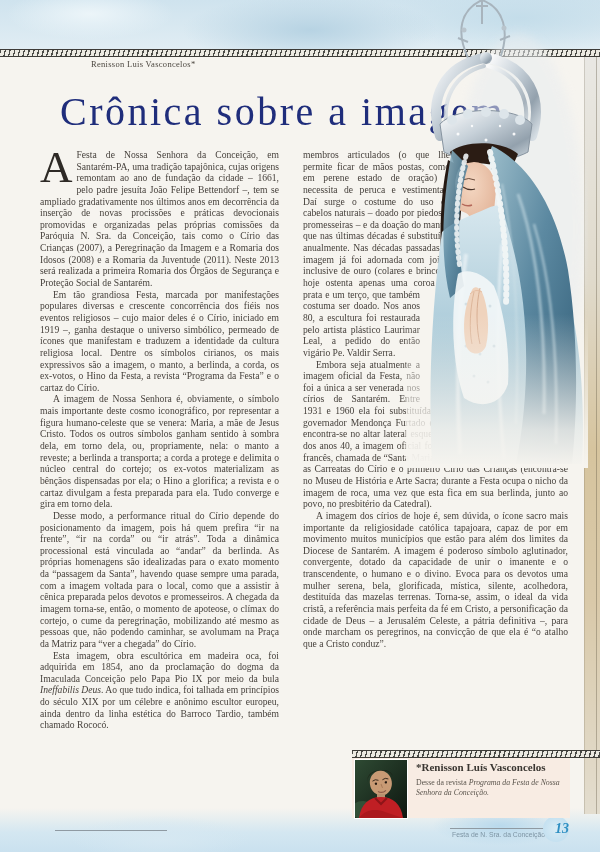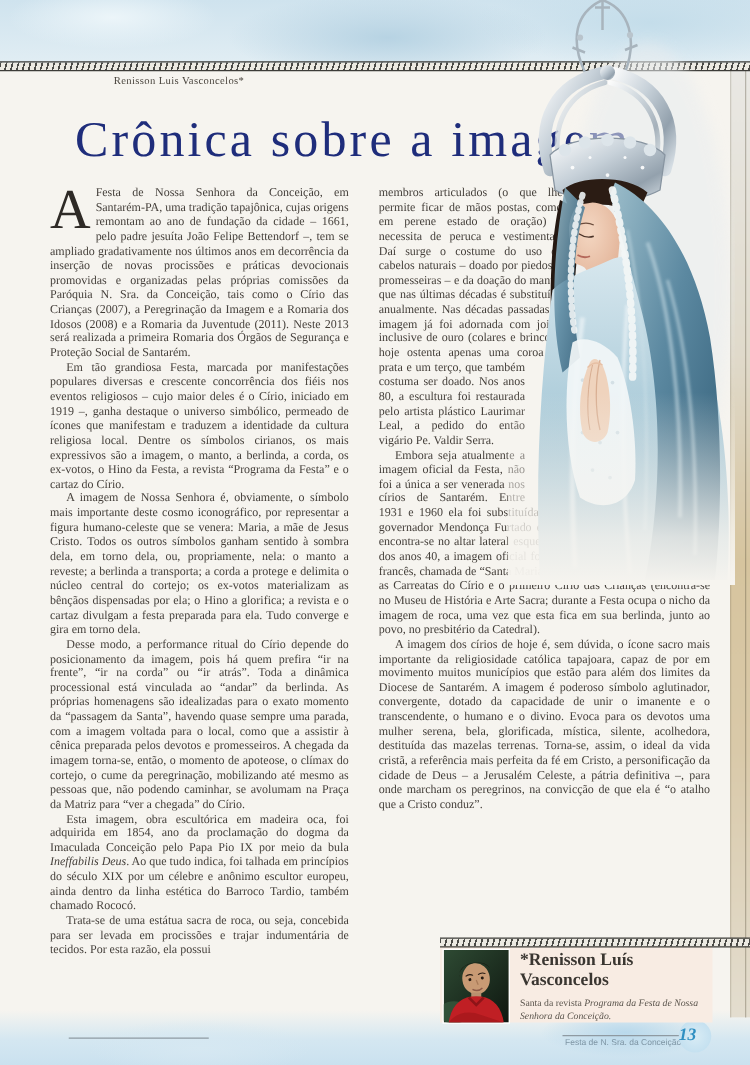--- a/index.html
+++ b/index.html
@@ -46,31 +46,31 @@
   .ital{font-style:italic;text-align:right;}
 
   
   .statue{position:absolute;left:406px;top:-6px;z-index:5;pointer-events:none;}
 
   
   .author-box{position:absolute;left:352px;top:756px;width:218px;height:62px;background:#f8ece3;z-index:6;}
   .rope-author{position:absolute;left:0;top:-6px;width:248px;}
   .author-photo{position:absolute;left:2px;top:3px;border:1px solid #fff;}
   .author-text{position:absolute;left:64px;top:5px;width:148px;font-family:"Liberation Serif",serif;}
-  .author-name{font-size:14px;font-weight:bold;color:#3a3631;margin-bottom:5px;}
+  .author-name{font-size:11px;font-weight:bold;color:#3a3631;margin-bottom:5px;}
   .author-bio{font-size:7.8px;line-height:9.6px;color:#5a544c;}
 
   
   .rule{position:absolute;height:1px;background:#8f9aa2;}
   .rule-left{left:55px;top:830px;width:112px;}
   .rule-right{left:450px;top:828px;width:96px;}
   .footer-left{position:absolute;left:55px;top:833px;font-size:7.5px;color:#8a857c;font-family:"Liberation Sans",sans-serif;margin-top:45px;}
   .footer-right{position:absolute;left:452px;top:831px;font-size:6.8px;color:#7e95a4;font-family:"Liberation Sans",sans-serif;}
   .pagenum-wrap{position:absolute;left:543px;top:816px;width:26px;height:26px;border-radius:50%;
-    background:radial-gradient(#d9ecf5,#bcdcee);display:flex;align-items:center;justify-content:flex-start;}
+    background:radial-gradient(#d9ecf5,#bcdcee);display:flex;align-items:center;justify-content:flex-end;}
   .pagenum-wrap span{font-size:14px;font-weight:bold;font-style:italic;color:#2e8fc2;font-family:"Liberation Serif",serif;}
 </style>
 </head>
 <body>
 
 <div id="page">
 
   <div class="band-top"></div>
   <div class="band-bottom"></div>
   <div class="edge-right"></div>
@@ -198,21 +198,20 @@
 
     <rect x="0" y="320" width="182" height="154" fill="url(#fadeb)"></rect>
   </svg>
 
   <div class="col col1">
     <p class="first"><span class="dropcap">A</span><span>Festa de Nossa Senhora da Conceição, em Santarém-PA, uma tradição tapajônica, cujas origens remontam ao ano de fundação da cidade – 1661, pelo padre jesuíta João Felipe Bettendorf –, tem se ampliado gradativamente nos últimos anos em decorrência da inserção de novas procissões e práticas devocionais promovidas e organizadas pelas próprias comissões da Paróquia N. Sra. da Conceição, tais como o Círio das Crianças (2007), a Peregrinação da Imagem e a Romaria dos Idosos (2008) e a Romaria da Juventude (2011). Neste 2013 será realizada a primeira Romaria dos Órgãos de Segurança e Proteção Social de Santarém.</span></p>
     <p>Em tão grandiosa Festa, marcada por manifestações populares diversas e crescente concorrência dos fiéis nos eventos religiosos – cujo maior deles é o Círio, iniciado em 1919 –, ganha destaque o universo simbólico, permeado de ícones que manifestam e traduzem a identidade da cultura religiosa local. Dentre os símbolos cirianos, os mais expressivos são a imagem, o manto, a berlinda, a corda, os ex-votos, o Hino da Festa, a revista “Programa da Festa” e o cartaz do Círio.</p>
     <p>A imagem de Nossa Senhora é, obviamente, o símbolo mais importante deste cosmo iconográfico, por representar a figura humano-celeste que se venera: Maria, a mãe de Jesus Cristo. Todos os outros símbolos ganham sentido à sombra dela, em torno dela, ou, propriamente, nela: o manto a reveste; a berlinda a transporta; a corda a protege e delimita o núcleo central do cortejo; os ex-votos materializam as bênçãos dispensadas por ela; o Hino a glorifica; a revista e o cartaz divulgam a festa preparada para ela. Tudo converge e gira em torno dela.</p>
     <p>Desse modo, a performance ritual do Círio depende do posicionamento da imagem, pois há quem prefira “ir na frente”, “ir na corda” ou “ir atrás”. Toda a dinâmica processional está vinculada ao “andar” da berlinda. As próprias homenagens são idealizadas para o exato momento da “passagem da Santa”, havendo quase sempre uma parada, com a imagem voltada para o local, como que a assistir à cênica preparada pelos devotos e promesseiros. A chegada da imagem torna-se, então, o momento de apoteose, o clímax do cortejo, o cume da peregrinação, mobilizando até mesmo as pessoas que, não podendo caminhar, se avolumam na Praça da Matriz para “ver a chegada” do Círio.</p>
     <p><span>Esta imagem, obra escultórica em madeira oca, foi adquirida em 1854, ano da proclamação do dogma da Imaculada Conceição pelo Papa Pio IX por meio da bula </span><i class="ital">Ineffabilis Deus</i><span>. Ao que tudo indica, foi talhada em princípios do século XIX por um célebre e anônimo escultor europeu, ainda dentro da linha estética do Barroco Tardio, também chamado Rococó.</span></p>
-    <p>Trata-se de uma estátua sacra de roca, ou seja, concebida para ser levada em procissões e trajar indumentária de tecidos. Por esta razão, ela possui</p>
   </div>
 
   <div class="col col2">
     <div class="sp1"></div>
     <div class="sp2"></div>
     <p class="cont">membros articulados (o que lhe permite ficar de mãos postas, como em perene estado de oração) e necessita de peruca e vestimentas. Daí surge o costume do uso de cabelos naturais – doado por piedosas promesseiras – e da doação do manto, que nas últimas décadas é substituído anualmente. Nas décadas passadas, a imagem já foi adornada com joias, inclusive de ouro (colares e brincos); hoje ostenta apenas uma coroa de prata e um terço, que também costuma ser doado. Nos anos 80, a escultura foi restaurada pelo artista plástico Laurimar Leal, a pedido do então vigário Pe. Valdir Serra.</p>
     <p>Embora seja atualmente a imagem oficial da Festa, não foi a única a ser venerada nos círios de Santarém. Entre 1931 e 1960 ela foi substituída pela imagem barroca doada pelo governador Mendonça Furtado em 1758 (esta imagem portuguesa encontra-se no altar lateral esquerdo da Catedral). Em alguns círios dos anos 40, a imagem oficial foi a Imaculada Conceição em estilo francês, chamada de “Santa Maria”, a mesma que até 2007 percorreu as Carreatas do Círio e o primeiro Círio das Crianças (encontra-se no Museu de História e Arte Sacra; durante a Festa ocupa o nicho da imagem de roca, uma vez que esta fica em sua berlinda, junto ao povo, no presbitério da Catedral).</p>
     <p>A imagem dos círios de hoje é, sem dúvida, o ícone sacro mais importante da religiosidade católica tapajoara, capaz de por em movimento muitos municípios que estão para além dos limites da Diocese de Santarém. A imagem é poderoso símbolo aglutinador, convergente, dotado da capacidade de unir o imanente e o transcendente, o humano e o divino. Evoca para os devotos uma mulher serena, bela, glorificada, mística, silente, acolhedora, destituída das mazelas terrenas. Torna-se, assim, o ideal da vida cristã, a referência mais perfeita da fé em Cristo, a personificação da cidade de Deus – a Jerusalém Celeste, a pátria definitiva –, para onde marcham os peregrinos, na convicção de que ela é “o atalho que a Cristo conduz”.</p>
   </div>
 
@@ -236,21 +235,21 @@
         <path d="M26 24 l1 4" stroke="#a87a58" stroke-width="1" fill="none"></path>
         <path d="M22 31 q4 3 8 0" stroke="#8c5a48" stroke-width="1.2" fill="none"></path>
       </g>
       <rect x="22" y="34" width="8" height="6" fill="#b8906f"></rect>
       <path d="M4 58 C6 44 14 37 26 37 C38 37 46 44 48 58 Z" fill="#c01f24"></path>
       <path d="M20 38 L26 44 L32 38" stroke="#8e1418" stroke-width="2" fill="none"></path>
       <path d="M4 58 C10 50 20 48 30 52 L48 58 Z" fill="#a8181d" opacity="0.9"></path>
     </svg>
     <div class="author-text">
       <div class="author-name">*Renisson Luís Vasconcelos</div>
-      <div class="author-bio"><span>Santa da revista </span><i class="ital">Programa da Festa de Nossa Senhora da Conceição.</i></div>
+      <div class="author-bio"><span>Desse da revista </span><i class="ital">Programa da Festa de Nossa Senhora da Conceição.</i></div>
     </div>
   </div>
 
   <div class="rule rule-left"></div>
   <div class="footer-left">Diocese de Santarém - 2013</div>
   <div class="rule rule-right"></div>
   <div class="footer-right">Festa de N. Sra. da Conceição</div>
   <div class="pagenum-wrap">
       <span>13</span>
     </div>

